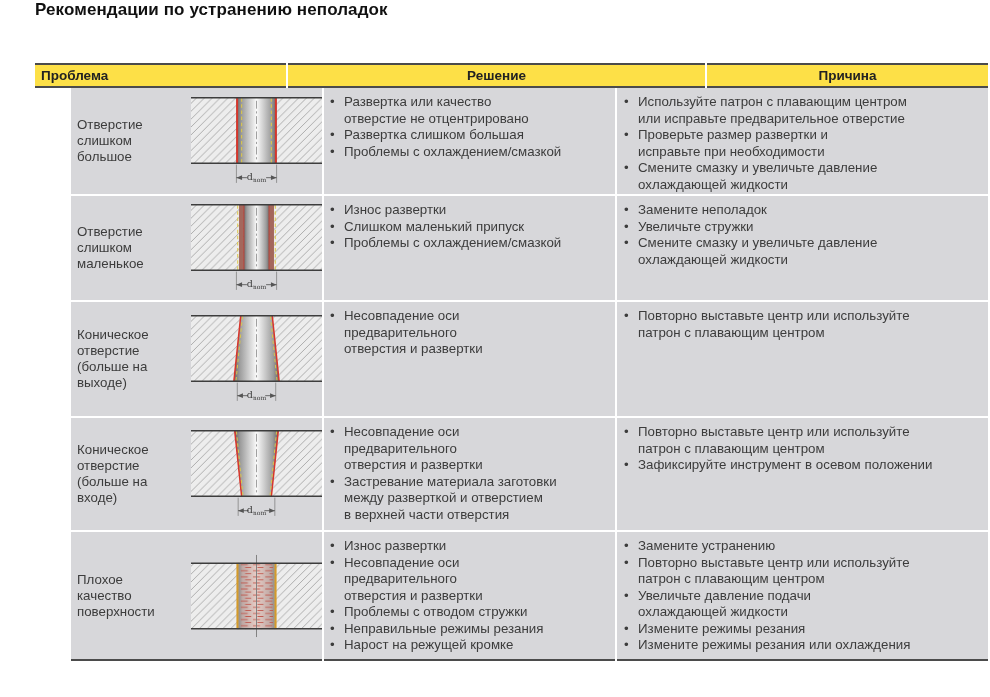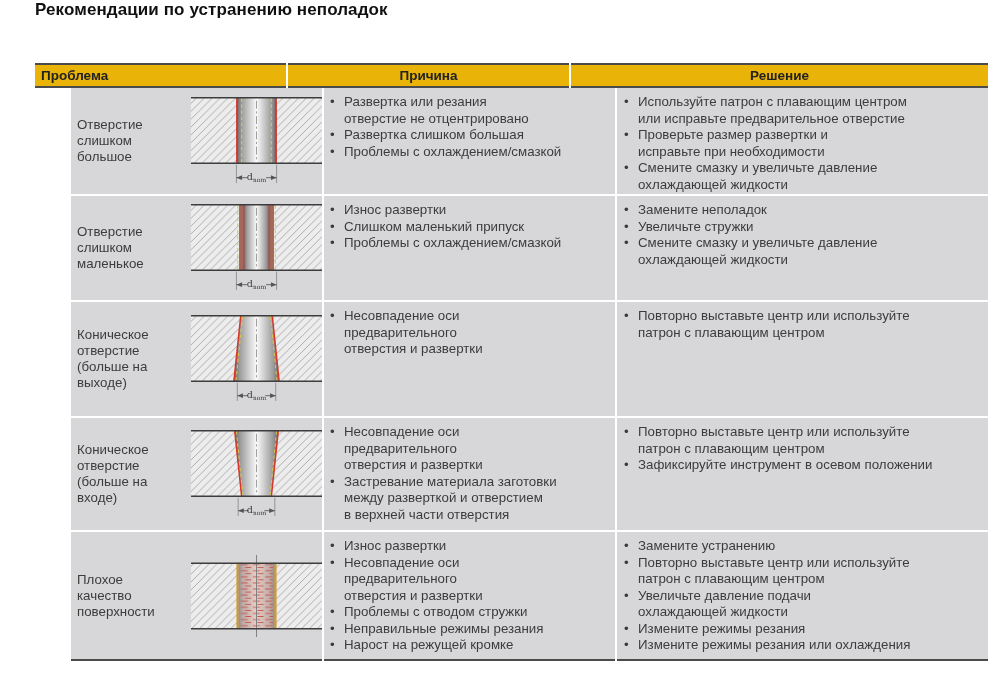--- a/index.html
+++ b/index.html
@@ -7,21 +7,21 @@
     position:relative; width:990px; height:697px; background:#ffffff;
     font-family:"Liberation Sans", sans-serif; color:#3c3c3c; overflow:hidden;
   }
   .title {
     position:absolute; left:35px; top:0; margin:0;
     font-size:17px; font-weight:700; color:#111; letter-spacing:0.1px;
   }
   .ttable { position:absolute; left:35px; top:63px; width:953px; }
   .thead { display:flex; gap:2px; }
   .hcell {
-    background:#eab308; border-top:2px solid #4b4b4b; border-bottom:2px solid #4b4b4b;
+    background:#fde047; border-top:2px solid #4b4b4b; border-bottom:2px solid #4b4b4b;
     height:21px; line-height:21px; font-size:13.5px; font-weight:700; color:#222;
   }
   .c1 { width:251px; flex:none; }
   .c2 { width:281px; flex:none; }
   .c3 { flex:1; }
   .hcell.c1 { padding-left:6px; width:245px; }
   .center { text-align:center; }
   .tbody { display:flex; flex-direction:column; gap:2px; }
   .trow { display:flex; gap:2px; }
   .cell { background:#d7d7da; }
@@ -41,22 +41,22 @@
   .btxt { white-space:pre-line; }
 </style>
 </head>
 <body>
 
 <div class="page">
   <h1 class="title">Рекомендации по устранению неполадок</h1>
   <div class="ttable">
     <div class="thead">
       <div class="hcell c1">Проблема</div>
+      <div class="hcell c3 center">Решение</div>
       <div class="hcell c2 center">Причина</div>
-      <div class="hcell c3 center">Решение</div>
     </div>
     <div class="tbody">
         <div class="trow" style="min-height: 106px;">
           <div class="cell c1">
             <div class="plabel">Отверстие
 слишком
 большое</div>
             <div class="pdiag">
               <svg width="148" height="104" viewBox="0 0 150 104" xmlns="http://www.w3.org/2000/svg">
                 <defs>
@@ -101,21 +101,21 @@
     <polygon points="52,94 58.5,91.3 58.5,96.7" fill="#555"></polygon>
     <polygon points="98,94 91.5,91.3 91.5,96.7" fill="#555"></polygon>
     <text x="75" y="97" text-anchor="middle" font-family="'DejaVu Serif',serif" font-size="11" fill="#3a3a3a"><tspan>d</tspan><tspan font-size="7" dy="1.8">nom</tspan></text>
               </svg>
             </div>
           </div>
           <div class="cell c2">
             <ul class="blist">
               <li>
                 <span class="blt">•</span>
-                <span class="btxt">Развертка или резания
+                <span class="btxt">Развертка или качество
 отверстие не отцентрировано</span>
               </li>
               <li>
                 <span class="blt">•</span>
                 <span class="btxt">Развертка слишком большая</span>
               </li>
               <li>
                 <span class="blt">•</span>
                 <span class="btxt">Проблемы с охлаждением/смазкой</span>
               </li>

